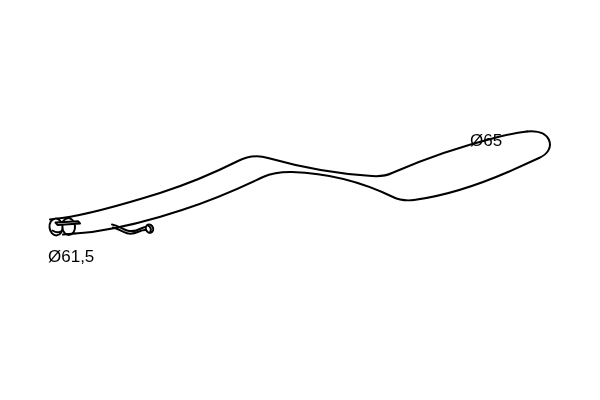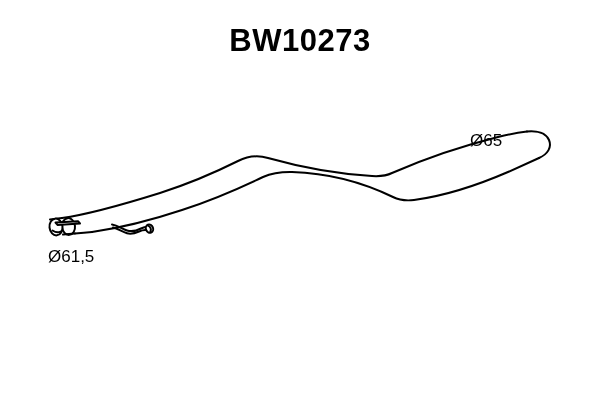--- a/index.html
+++ b/index.html
@@ -46,21 +46,20 @@
     font-size: 17px;
     font-weight: normal;
     fill: #000000;
   }
 </style>
 </head>
 <body>
 
 <div id="page">
 
-  <div id="part-title">BW10273</div>
 
   <svg id="drawing-svg" viewBox="0 0 600 400" xmlns="http://www.w3.org/2000/svg">
 
     <g fill="#ffffff" stroke="#000000" stroke-width="2" stroke-linecap="round" stroke-linejoin="round">
 
       <path fill="none" d="M 62 218
                C 92 214, 128 203, 160 193
                C 188 184, 216 172, 238 161
                C 248 156, 258 155, 268 158
                C 300 167, 338 174, 372 176

